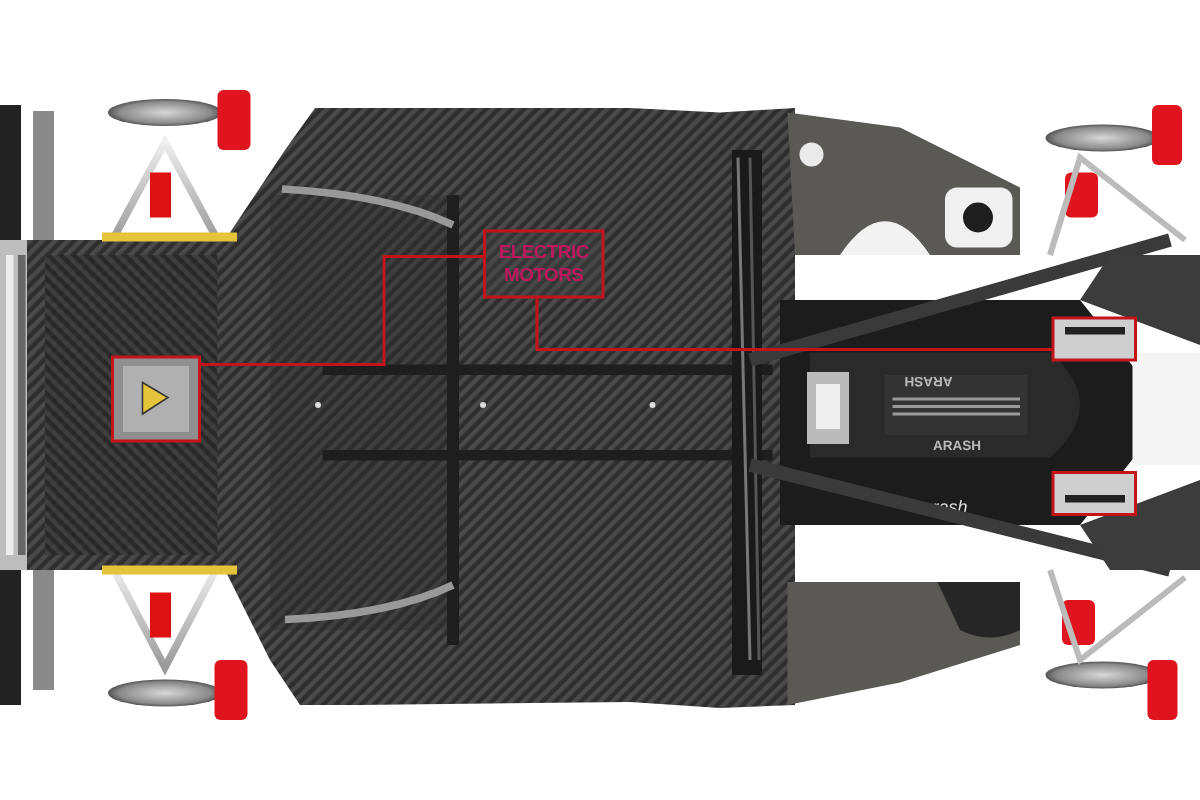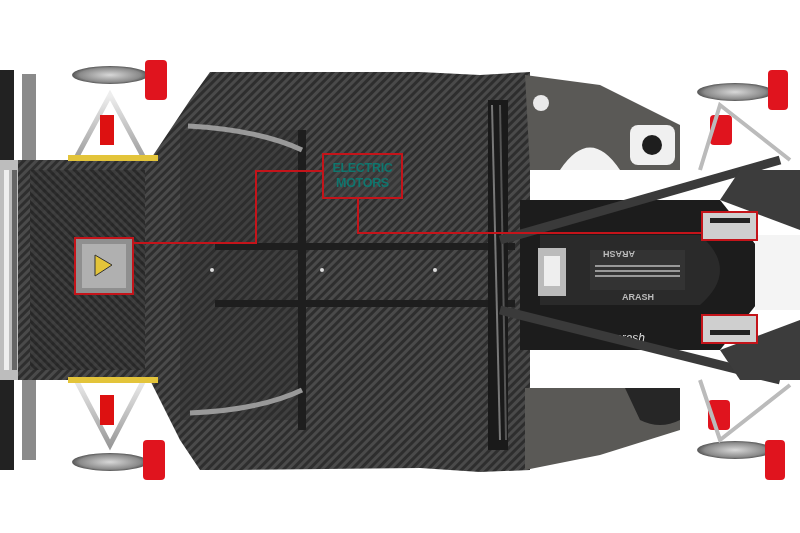--- a/index.html
+++ b/index.html
@@ -2,21 +2,21 @@
 <html><head>
 <meta charset="utf-8">
 <style>
   html, body { margin:0; padding:0; background:#ffffff; }
   body { width:800px; height:533px; overflow:hidden; position:relative; font-family:"Liberation Sans", sans-serif; }
   #scene { position:absolute; left:0; top:0; width:800px; height:533px; }
   .label-box {
     position:absolute; left:322px; top:153px; width:81px; height:46px;
     border:2px solid #c4141a; box-sizing:border-box;
     display:flex; flex-direction:column; justify-content:center; align-items:center;
-    color:#0f766e; font-weight:bold; font-size:12.5px; line-height:15px; letter-spacing:-0.3px;
+    color:#be185d; font-weight:bold; font-size:12.5px; line-height:15px; letter-spacing:-0.3px;
     background:rgba(70,70,70,0.35);
   }
   .label-box span { display:block; text-align:center; }
 </style>
 </head>
 <body>
 
 <svg id="scene" width="800" height="533" viewBox="0 0 800 533" xmlns="http://www.w3.org/2000/svg">
   <defs>
     <pattern id="carbon" width="6" height="6" patternUnits="userSpaceOnUse" patternTransform="rotate(45)">

